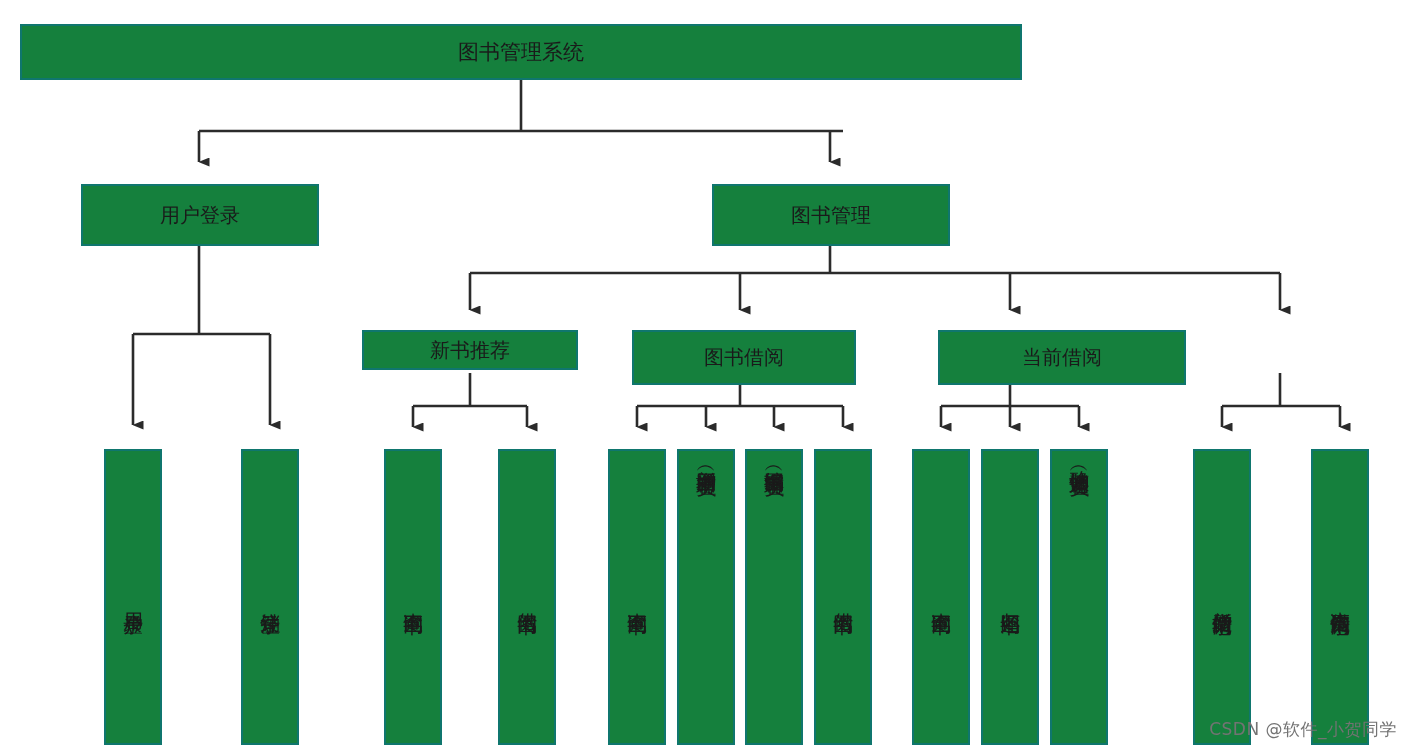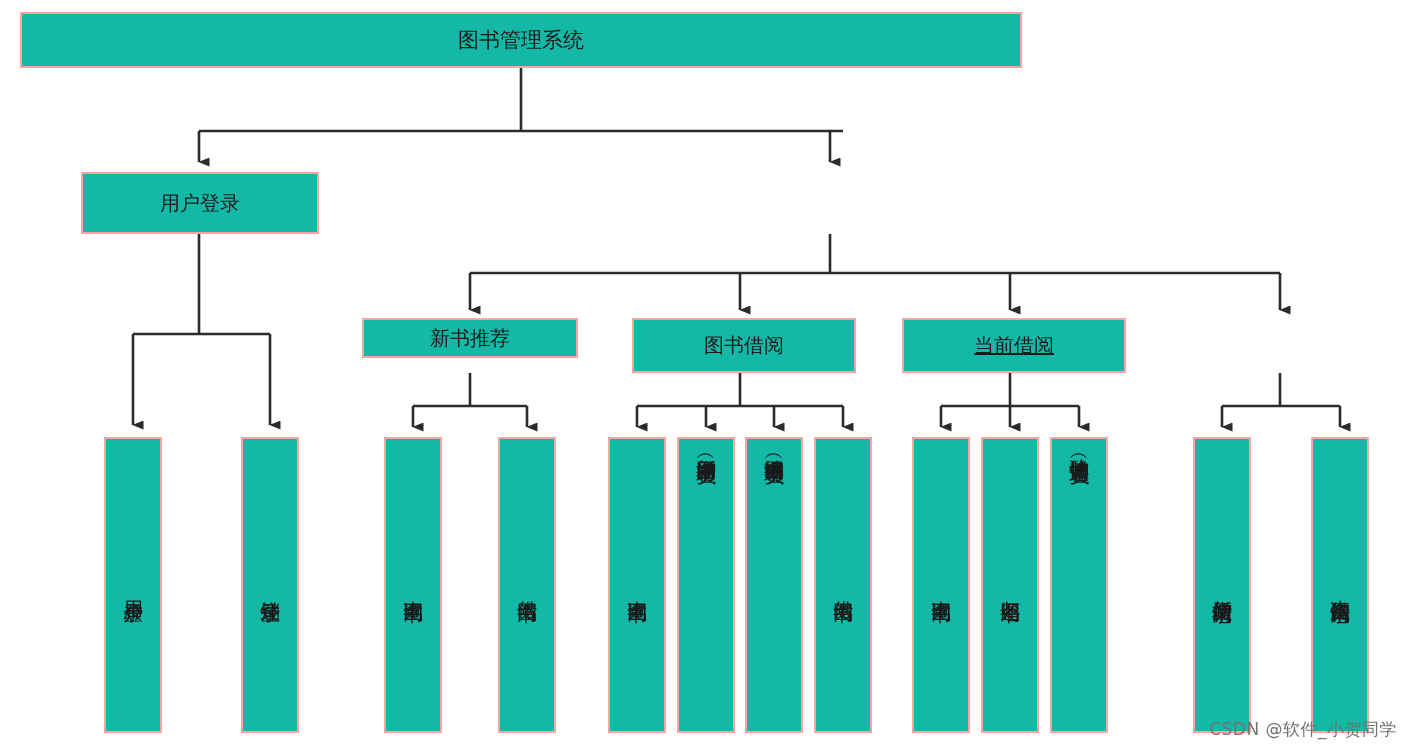--- a/index.html
+++ b/index.html
@@ -21,26 +21,27 @@
     position: absolute;
     left: 0;
     top: 0;
     width: 1405px;
     height: 747px;
     pointer-events: none;
   }
   .node-box {
     position: absolute;
     box-sizing: border-box;
-    border: 2px solid #fca5a5;
-    background: #14b8a6;
+    border: 2px solid #0f766e;
+    background: #15803d;
     display: flex;
     align-items: center;
     justify-content: center;
     color: #1a1a1a;
+    margin-top: 12px;
   }
   .node-box.root {
     font-size: 21px;
   }
   .node-box.level2 {
     font-size: 20px;
   }
   .node-box.leaf {
     align-items: flex-start;
     justify-content: center;
@@ -124,28 +125,31 @@
     </g>
   </svg>
 
   <div class="node-box root" style="left:20px; top:12px; width:1002px; height:56px;">
     <span>图书管理系统</span>
   </div>
 
   <div class="node-box level2" style="left:81px; top:172px; width:238px; height:62px;">
     <span>用户登录</span>
   </div>
+  <div class="node-box level2" style="left:712px; top:172px; width:238px; height:62px;">
+    <span>图书管理</span>
+  </div>
 
   <div class="node-box level2" style="left:362px; top:318px; width:216px; height:40px;">
     <span>新书推荐</span>
   </div>
   <div class="node-box level2" style="left:632px; top:318px; width:224px; height:55px;">
     <span>图书借阅</span>
   </div>
-  <div class="node-box level2" style="left:902px; top:318px; width:224px; height:55px;text-decoration:underline;">
+  <div class="node-box level2" style="left:938px; top:318px; width:248px; height:55px;">
     <span>当前借阅</span>
   </div>
 
   <div class="node-box leaf centered" style="left:104px; top:437px; width:58px; height:296px;">
     <span class="leaf-text">用户登录</span>
   </div>
   <div class="node-box leaf centered" style="left:241px; top:437px; width:58px; height:296px;">
     <span class="leaf-text">注销登录</span>
   </div>
 

